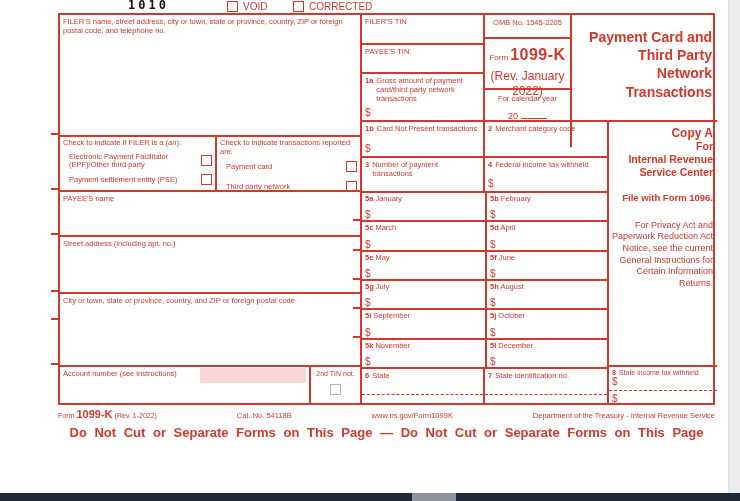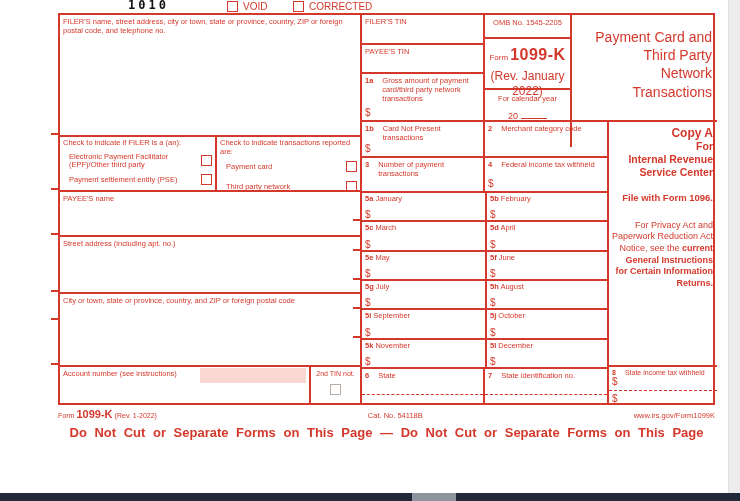--- a/index.html
+++ b/index.html
@@ -18,21 +18,21 @@
   .cb-corr{left:293px;top:1px}
   .top-lab{position:absolute;top:1px;font-size:10px;color:var(--red)}
   .lab-void{left:243px}
   .lab-corr{left:309px}
 
   
   .form{position:absolute;left:58px;top:13px;width:657px;height:392px;border:2px solid var(--red);color:var(--red)}
   .cell{position:absolute;font-size:7.5px;line-height:1.2;padding:2px 3px}
   .bt{border-top:2px solid currentColor}
   .bl{border-left:2px solid currentColor}
-  .lblrow{display:flex;gap:9px}
+  .lblrow{display:flex;gap:3px}
   .lblrow b{flex:none}
   .dol{position:absolute;bottom:1px;left:3px;font-size:10px}
 
   
   .c-filer-name{left:0;top:0;width:300px;height:120px}
   .c-chk-filer{left:0;top:120px;width:155px;height:55px}
   .c-chk-trans{left:155px;top:120px;width:145px;height:55px}
   .c-payee-name{left:0;top:175px;width:300px;height:45px}
   .c-street{left:0;top:220px;width:300px;height:65px}
   .c-city{left:0;top:277px;width:300px;height:28px}
@@ -49,35 +49,35 @@
   .c-3{left:300px;top:141px;width:123px;height:35px}
   .c-6{left:300px;top:352px;width:123px;height:38px}
   
   .c-omb{left:423px;top:0;width:87px;height:22px;text-align:center;padding-top:3px}
   .c-formname{left:423px;top:22px;width:87px;height:51px;text-align:center;padding-top:6px}
   .c-cal{left:423px;top:73px;width:87px;height:32px;text-align:center;padding-top:4px}
   .c-2{left:423px;top:105px;width:124px;height:36px}
   .c-4{left:423px;top:141px;width:124px;height:35px}
   .c-7{left:423px;top:352px;width:124px;height:38px}
   
-  .c-title{left:510px;top:0;width:147px;height:132px;text-align:right;padding:13px 5px 0 0;font-size:14px;font-weight:normal;line-height:1.3}
+  .c-title{left:510px;top:0;width:147px;height:132px;text-align:right;padding:13px 5px 0 0;font-size:14px;font-weight:bold;line-height:1.3}
   .c-copya{left:547px;top:105px;width:110px;height:245px;text-align:right;padding:4px 4px 0 2px}
   .c-8{left:547px;top:350px;width:110px;height:40px;font-size:7px}
 
   .form-kword{font-size:8px}
   .form-knum{font-size:16px;font-weight:bold;letter-spacing:.5px}
   .rev{font-size:12px;margin-top:5px}
   .cal-year{font-size:9px;margin-top:8px}
   .cal-underline{display:inline-block;width:26px;border-bottom:1.5px solid currentColor;margin-left:3px}
 
   .copya-copy{font-size:12px;font-weight:bold}
   .copya-big{font-size:10.5px;font-weight:bold;line-height:1.2}
   .copya-file{font-size:9.5px;font-weight:bold;margin-top:14px}
   .copya-privacy{font-size:9px;line-height:1.3;margin-top:16px}
-  .copya-privacy b{font-weight:bold}
+  .copya-privacy b{font-weight:normal}
 
   
   .chk-head{font-size:7.5px;line-height:1.15}
   .cbrow{display:flex;justify-content:space-between;align-items:center;padding-left:6px;margin-top:5px}
   .cbrow .cblab{font-size:7.5px;line-height:1.1;max-width:112px}
   .cb{width:11px;height:11px;border:1.5px solid currentColor;background:#fff;flex:none}
   .cb.gray{border-color:#b9afa9}
   .tin-cb{display:block;margin:6px auto 0 auto}
 
   
@@ -334,20 +334,21 @@
   </div>
 
   <div class="footline1">
     <span>
       <span class="f-small">Form</span>
       <span class="f-formnum">1099-K</span>
       <span class="f-small">(Rev. 1-2022)</span>
     </span>
     <span>Cat. No. 54118B</span>
     <span>www.irs.gov/Form1099K</span>
+    <span>Department of the Treasury - Internal Revenue Service</span>
   </div>
 
   <div class="footline2">
     <span>Do Not Cut or Separate Forms on This Page</span>
     <span>—</span>
     <span>Do Not Cut or Separate Forms on This Page</span>
   </div>
 
   <div class="rstrip"></div>
   <div class="bstrip">

